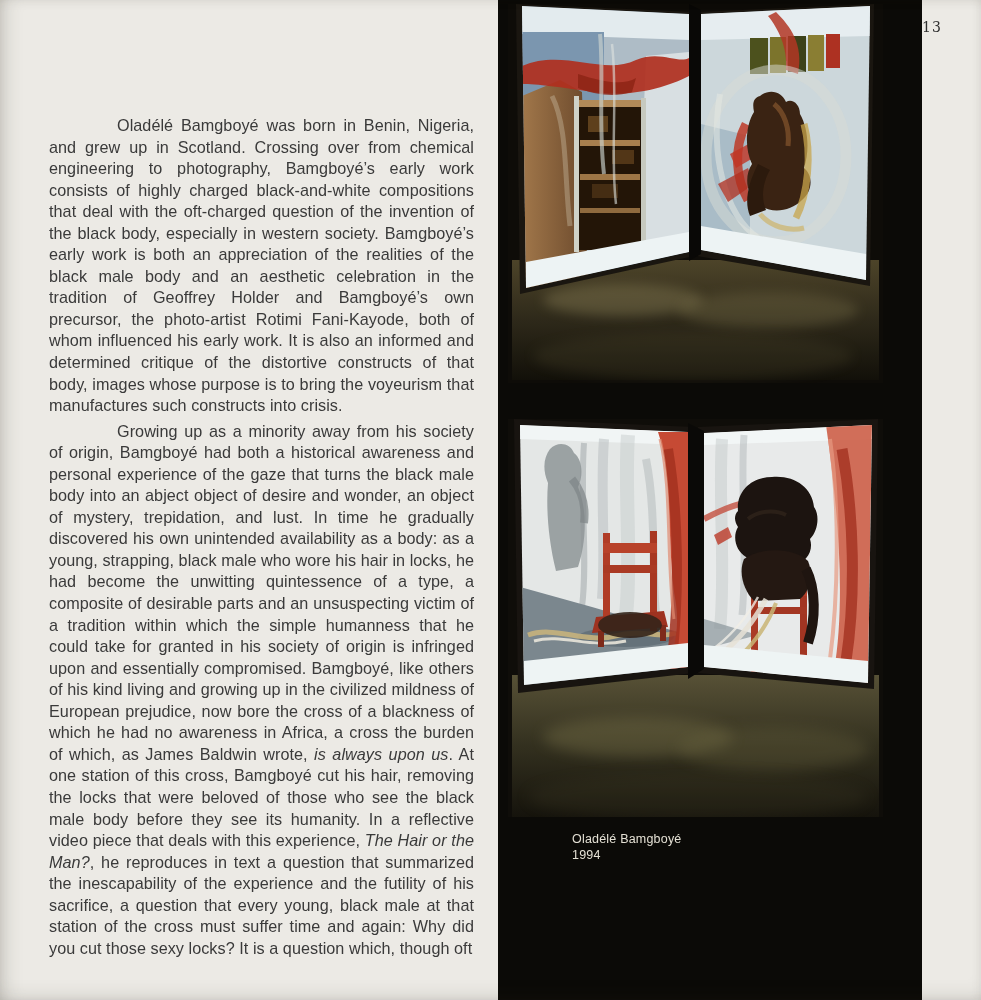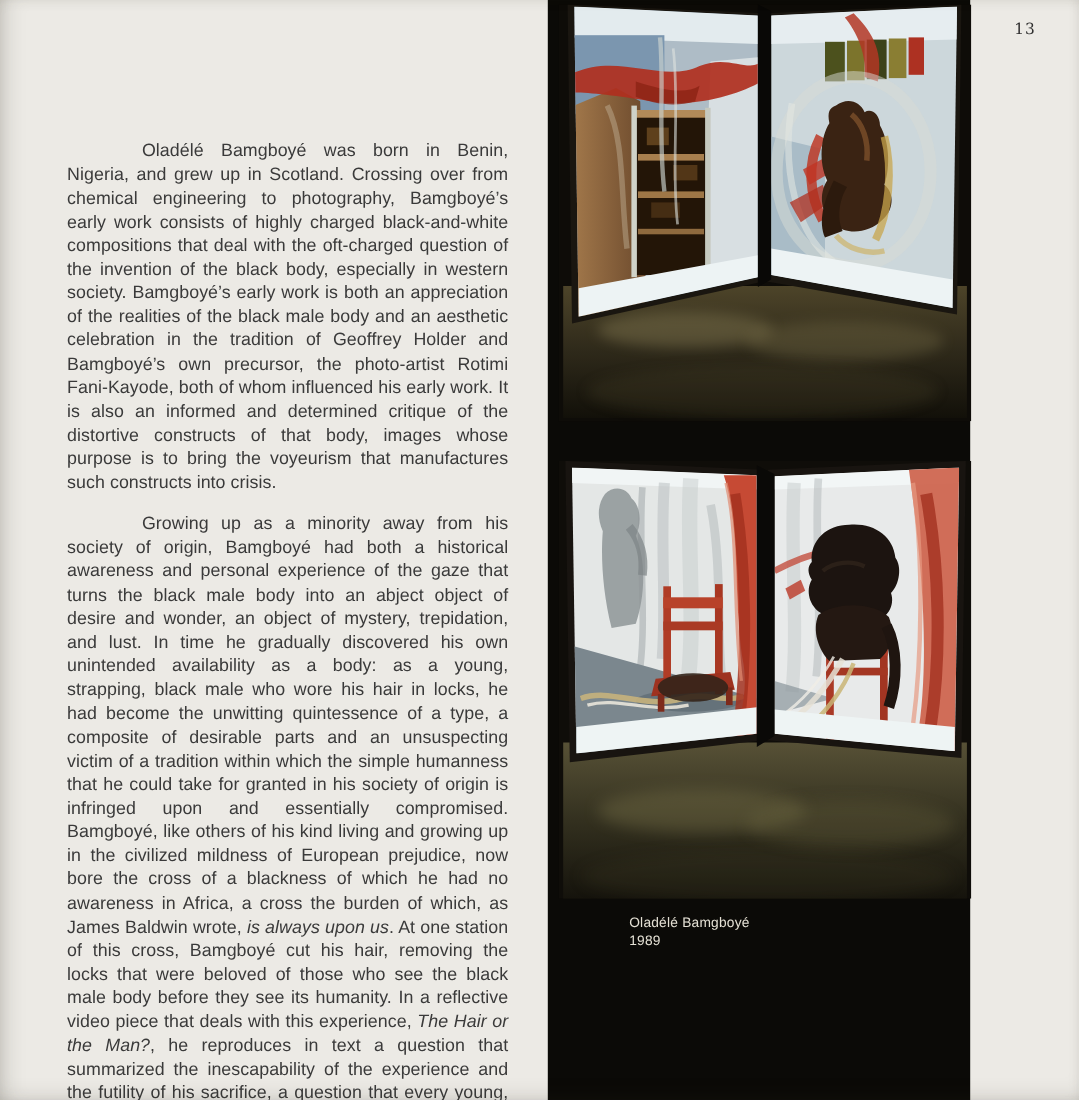--- a/index.html
+++ b/index.html
@@ -18,24 +18,24 @@
   .pagenum {
     position:absolute; left:922px; top:19px;
     font-family:"DejaVu Serif", serif; font-size:14px; color:#2f2f2f;
     letter-spacing:1px;
   }
   .article {
     position:absolute; left:45px; top:111px; width:433px;
     font-size:16.2px; line-height:21.55px; color:#3a3a3a;
     text-align:justify; letter-spacing:0.05px;
   }
-  .article p { margin:16px; text-indent:68px; hyphens:auto; -webkit-hyphens:auto; }
+  .article p { margin:4px; text-indent:68px; hyphens:auto; -webkit-hyphens:auto; }
   .article em { }
   .art-panel {
-    position:absolute; left:498px; top:0; width:384px; height:1000px;
+    position:absolute; left:498px; top:0; width:424px; height:1000px;
     background:#0b0a07;
   }
   .photo { position:absolute; display:block; }
   .photo-top    { left:10px; top:4px;   width:375px; height:379px; }
   .photo-bottom { left:10px; top:419px; width:375px; height:398px; }
   .caption {
     position:absolute; left:74px; top:831px;
     color:#e4e0d4; font-size:12.5px; line-height:16px; letter-spacing:0.2px;
   }
 </style>
@@ -205,18 +205,18 @@
         <path d="M258,180 C244,206 224,228 204,242" stroke="#e6e2d6" stroke-width="5" fill="none" opacity="0.85"></path>
         <path d="M268,184 C258,210 240,232 222,246" stroke="#c9b576" stroke-width="4" fill="none" opacity="0.85"></path>
         <path d="M250,178 C238,200 220,220 202,232" stroke="#f0eee6" stroke-width="2.5" fill="none" opacity="0.8"></path>
         <polygon points="196,226 360,242 360,264 196,248" fill="#eef4f4"></polygon>
       </g>
       <polygon points="180,4 196,12 196,250 180,260" fill="#0a0907"></polygon>
     </svg>
 
     <div class="caption">
       <div>Oladélé Bamgboyé</div>
-      <div>1989</div>
+      <div>1994</div>
     </div>
   </div>
 
   <div class="vignette"></div>
 </div>
 
 </body></html>

